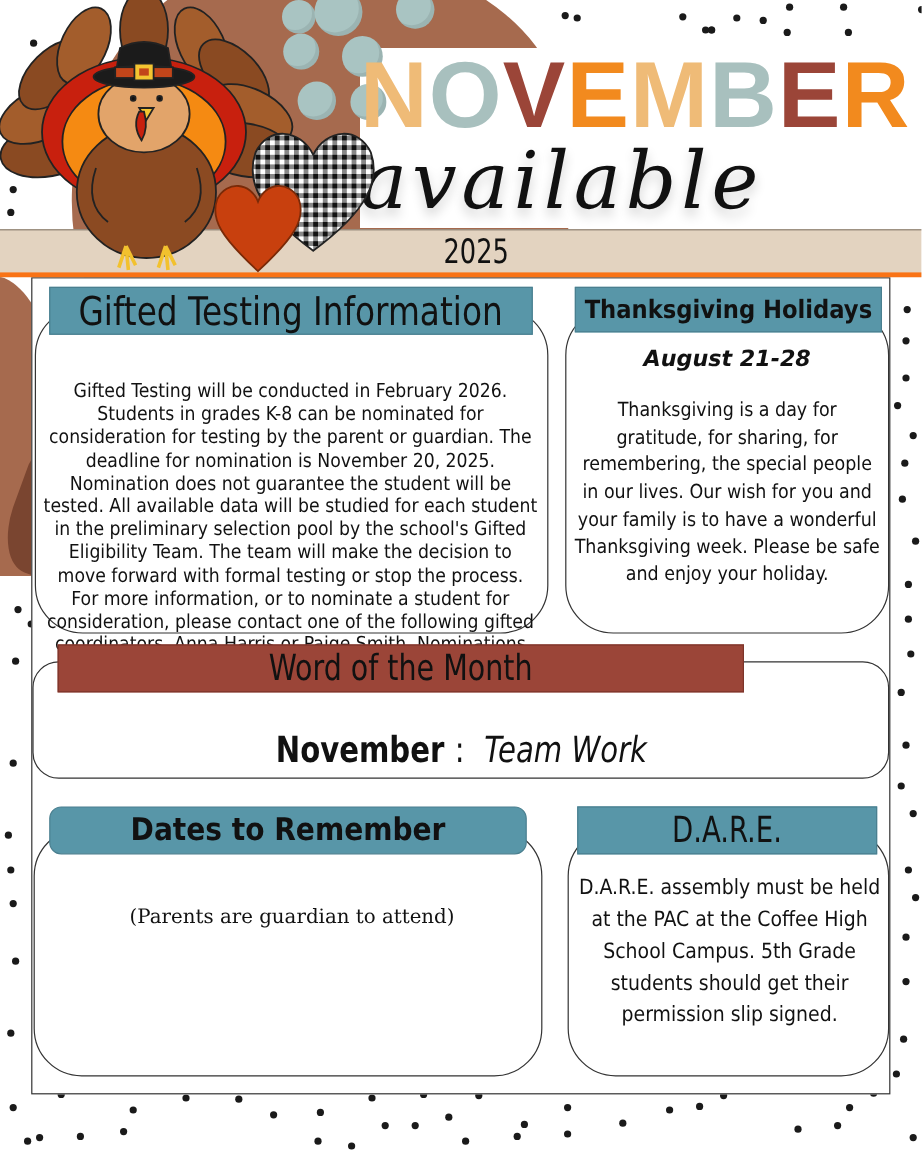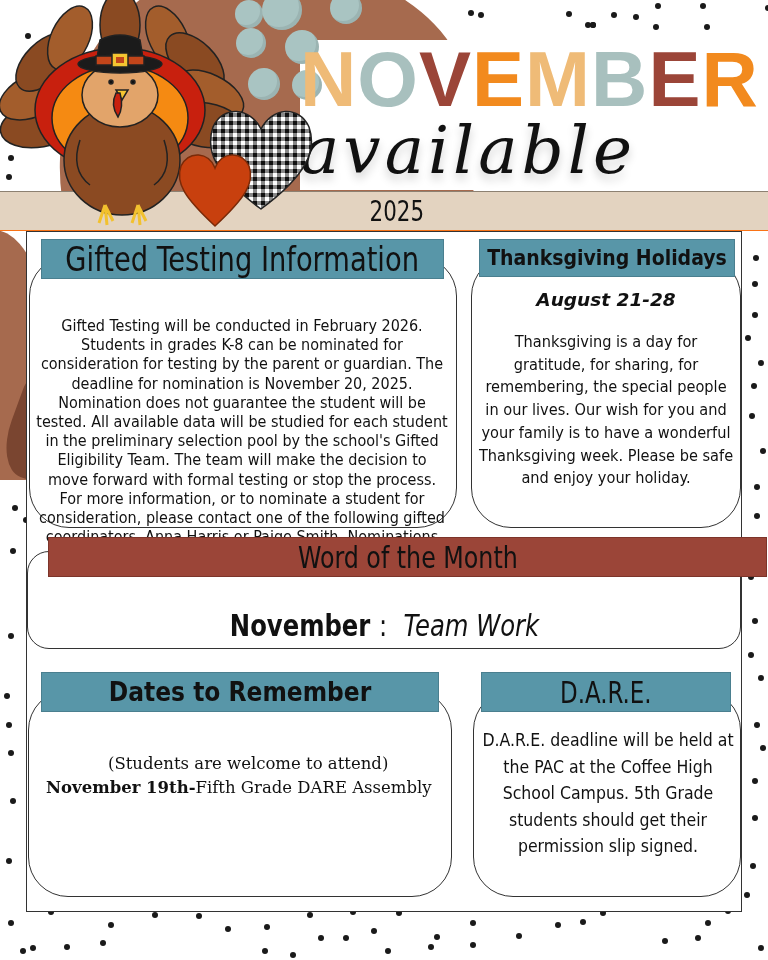--- a/index.html
+++ b/index.html
@@ -15,21 +15,21 @@
   .leaf-left { left: -30px; top: 230px; width: 90px; height: 250px; background: #a66a4e; border-radius: 0 80% 30% 0; }
   .leaf-left2 { left: 10px; top: 380px; width: 55px; height: 100px; background: #7a4530; border-radius: 20% 80% 40% 60%; transform: rotate(20deg); }
   .berry { position: absolute; z-index: 2; border-radius: 50%; background: #a9c4c2; box-shadow: inset -3px -3px 0 rgba(0,0,0,0.08); }
   .white-cover { position: absolute; z-index: 2; left: 300px; top: 40px; width: 470px; height: 150px; background: #ffffff; }
 
   
   .title-november { position: absolute; z-index: 5; left: 300px; top: 40px; font-family: "Liberation Sans", sans-serif; font-weight: bold; font-size: 78px; letter-spacing: 1px; line-height: 1; }
   .title-november span { display: inline-block; }
   .title-newsletter { position: absolute; z-index: 5; left: 300px; top: 118px; font-family: "DejaVu Serif", serif; font-style: italic; font-size: 66px; letter-spacing: 4px; color: #111; text-shadow: 0 6px 10px rgba(0,0,0,0.18); line-height: 1; }
 
-  .year-band { position: absolute; z-index: 4; left: 0; top: 191px; width: 768px; height: 40px; background: #e3d3c0; border-top: 1px solid #8d8172; border-bottom: 1px solid #f97316; display: flex; align-items: center; justify-content: center; }
+  .year-band { position: absolute; z-index: 4; left: 0; top: 191px; width: 768px; height: 40px; background: #e3d3c0; border-top: 1px solid #8d8172; border-bottom: 4px solid #f97316; display: flex; align-items: center; justify-content: center; }
   .year-band span { font-family: "DejaVu Sans Condensed", "DejaVu Sans", sans-serif; font-size: 28px; color: #111; transform: scaleX(0.85); padding-left: 30px; }
 
   
   .turkey { position: absolute; z-index: 6; left: 0; top: 0; width: 250px; height: 240px; }
   .heart-orange { position: absolute; z-index: 7; left: 175px; top: 148px; width: 80px; height: 80px; }
   .heart-check { position: absolute; z-index: 6; left: 205px; top: 105px; width: 112px; height: 108px; }
 
   
   .main { position: absolute; z-index: 3; left: 26px; top: 231px; width: 716px; height: 681px; background: #ffffff; border: 1px solid #333; }
 
@@ -42,28 +42,28 @@
   .head-gifted span { font-family: "DejaVu Sans Condensed", "DejaVu Sans", sans-serif; font-size: 33px; transform: scaleX(0.92); }
   .card-gifted { left: 29px; top: 256px; width: 428px; height: 272px; }
   .gifted-body { position: absolute; z-index: 5; left: 36px; top: 316px; width: 412px; font-family: "DejaVu Sans Condensed", "DejaVu Sans", sans-serif; font-size: 16px; line-height: 19.2px; text-align: center; }
 
   .head-thanks { left: 479px; top: 239px; width: 256px; height: 38px; }
   .head-thanks span { font-family: "DejaVu Sans Condensed", "DejaVu Sans", sans-serif; font-weight: bold; font-size: 21px; }
   .card-thanks { left: 471px; top: 256px; width: 270px; height: 272px; }
   .thanks-date { position: absolute; z-index: 5; left: 471px; top: 289px; width: 270px; text-align: center; font-family: "DejaVu Sans", sans-serif; font-weight: bold; font-style: italic; font-size: 18.5px; }
   .thanks-body { position: absolute; z-index: 5; left: 478px; top: 331px; width: 256px; text-align: center; font-family: "DejaVu Sans Condensed", "DejaVu Sans", sans-serif; font-size: 16.2px; line-height: 22.7px; }
 
-  .head-word { left: 48px; top: 537px; width: 719px; height: 40px; }
+  .head-word { left: 48px; top: 537px; width: 572px; height: 40px; }
   .head-word span { font-family: "DejaVu Sans Condensed", "DejaVu Sans", sans-serif; font-size: 30px; transform: scaleX(0.88); }
   .card-word { left: 27px; top: 551px; width: 714px; height: 98px; border-radius: 22px; }
   .word-line { position: absolute; z-index: 5; left: 27px; top: 608px; width: 714px; text-align: center; font-size: 30px; }
   .word-label { font-family: "DejaVu Sans Condensed", "DejaVu Sans", sans-serif; font-weight: bold; display: inline-block; transform: scaleX(0.9); }
   .word-value { font-family: "DejaVu Sans Condensed", "DejaVu Sans", sans-serif; font-style: italic; display: inline-block; transform: scaleX(0.9); }
 
-  .head-dates { left: 41px; top: 672px; width: 398px; height: 40px; }
+  .head-dates { left: 41px; top: 672px; width: 398px; height: 40px; border-radius: 10px; }
   .head-dates span { font-family: "DejaVu Sans Condensed", "DejaVu Sans", sans-serif; font-weight: bold; font-size: 26px; }
   .card-dates { left: 28px; top: 690px; width: 424px; height: 207px; }
   .dates-list { position: absolute; z-index: 5; left: 46px; top: 752px; width: 406px; font-family: "DejaVu Serif", serif; font-size: 16.5px; line-height: 24px; }
   .dates-list .row { white-space: nowrap; }
   .dates-list b { font-weight: bold; }
   .dates-list .indent { padding-left: 62px; }
 
   .head-dare { left: 481px; top: 672px; width: 250px; height: 40px; }
   .head-dare span { font-family: "DejaVu Sans Condensed", "DejaVu Sans", sans-serif; font-size: 30px; transform: scaleX(0.85); }
   .card-dare { left: 473px; top: 690px; width: 268px; height: 207px; }
@@ -243,21 +243,20 @@
 </div>
 <div class="word-line">
   <span class="word-label">November</span><span class="word-label" style="white-space:pre;font-weight:normal">: </span><span class="word-value">Team Work</span>
 </div>
 
 <div class="card card-dates"></div>
 <div class="card-head teal head-dates">
   <span>Dates to Remember</span>
 </div>
 <div class="dates-list">
-  <div class="row indent"><span>(Students are welcome to attend)</span></div>
-  <div class="row"><b>November 19th-</b><span>Fifth Grade DARE Assembly</span></div>
+  <div class="row indent"><span>(Parents are guardian to attend)</span></div>
 </div>
 
 <div class="card card-dare"></div>
 <div class="card-head teal head-dare">
   <span>D.A.R.E.</span>
 </div>
-<div class="dare-body">D.A.R.E. deadline will be held at the PAC at the Coffee High School Campus. 5th Grade students should get their permission slip signed.</div>
+<div class="dare-body">D.A.R.E. assembly must be held at the PAC at the Coffee High School Campus. 5th Grade students should get their permission slip signed.</div>
 
 </body></html>

